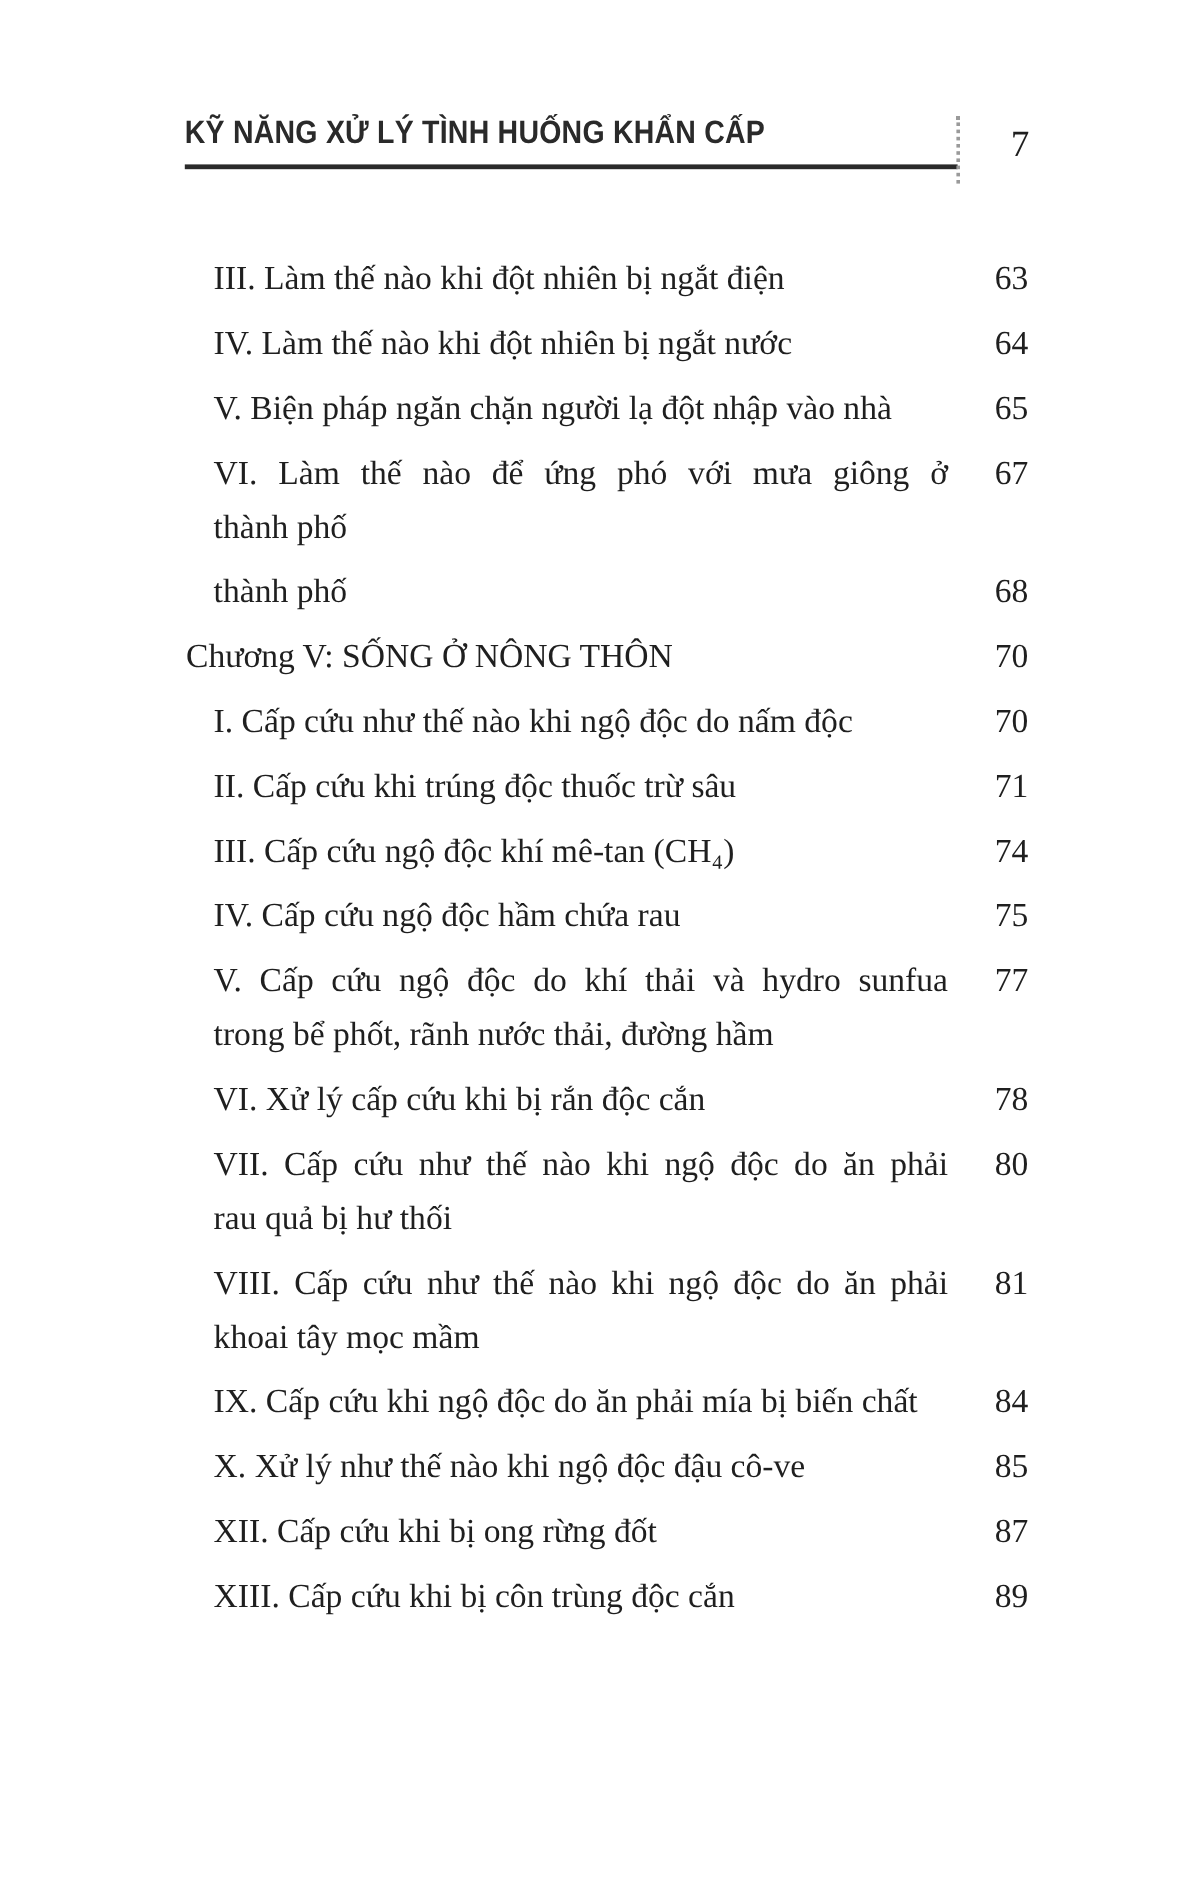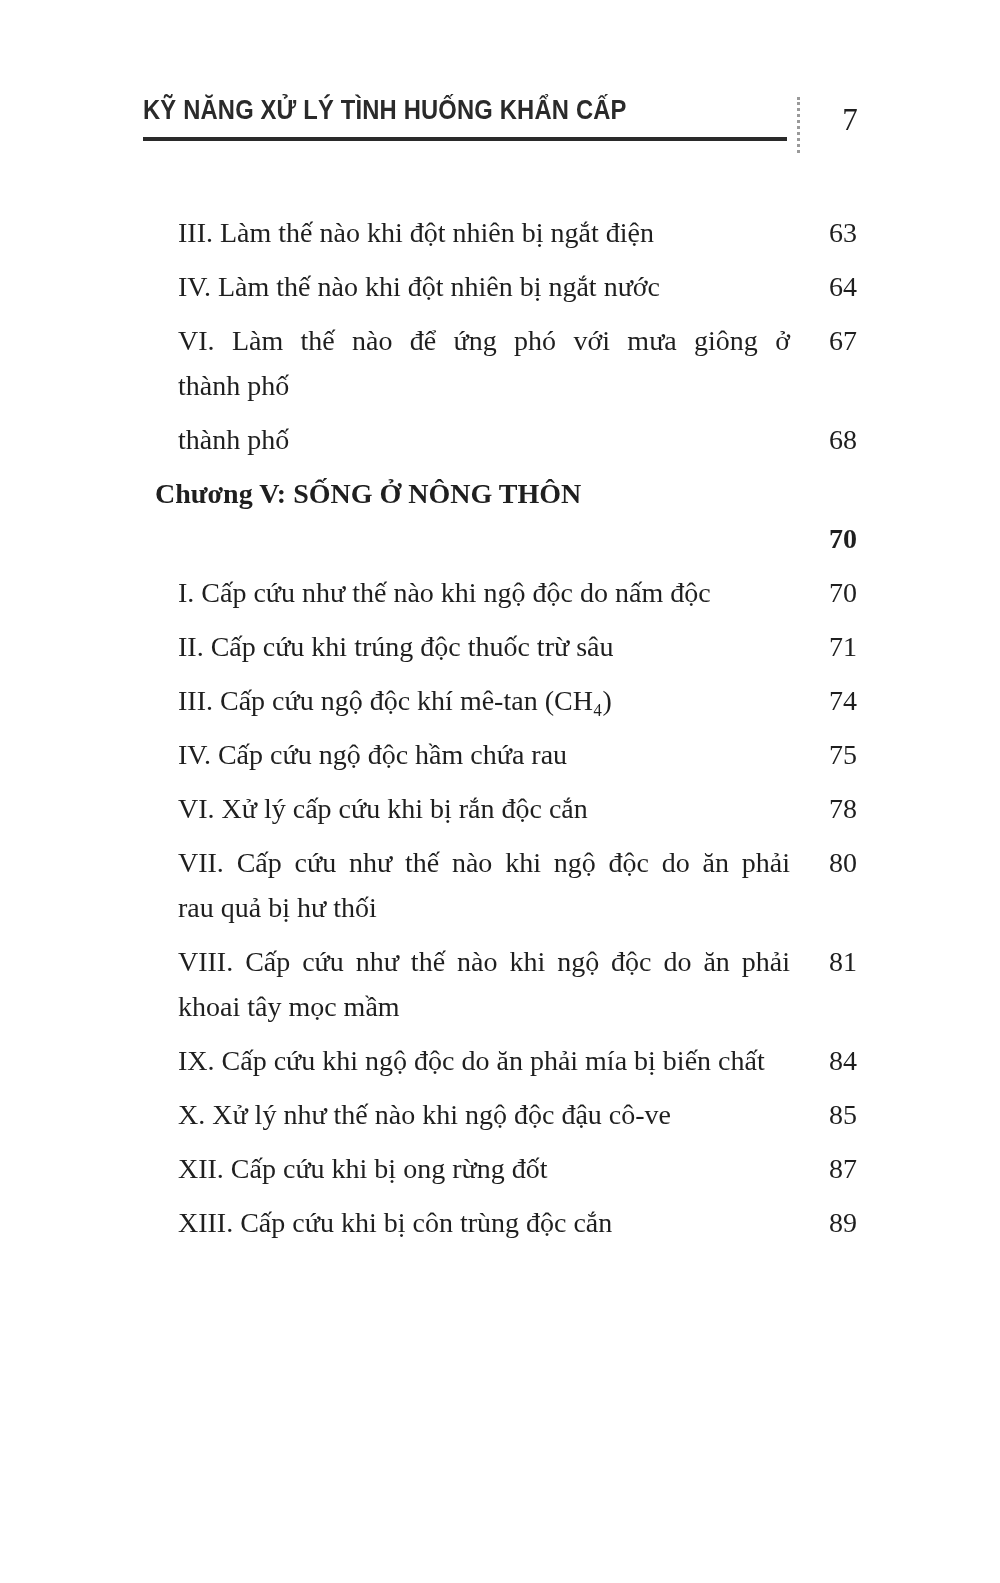--- a/index.html
+++ b/index.html
@@ -14,21 +14,21 @@
     margin: 0 auto;
     background: var(--page-bg, #ffffff);
     overflow: hidden;
     color: var(--text, #1f1f1f);
     font-family: "Liberation Serif", "DejaVu Serif", serif;
   }
 
   
   .head-title-wrap {
     position: absolute;
-    left: 143px;
+    left: 154px;
     top: 90px;
     width: 644px;
     border-bottom: 4px solid var(--rule, #2a2a2a);
     padding-bottom: 7px;
   }
   .head-title {
     display: inline-block;
     font-family: "Liberation Sans", "DejaVu Sans", sans-serif;
     font-weight: 600;
     font-size: 27px;
@@ -83,22 +83,21 @@
     text-align-last: justify;
     font-family: Liberation Serif, serif;
   }
   .entry-page {
     margin-left: auto;
     min-width: 62px;
     text-align: right;
   }
   .entry.chapter {
     margin-left: -23px;
-    font-weight: bold;
-    flex-direction: column;
+    font-weight: normal;
   }
   .entry.chapter .entry-text {
     width: 635px;
   }
 </style>
 </head>
 <body>
 
 <div class="page" style="--page-bg: #ffffff; --text: #1f1f1f; --rule: #2a2a2a; --dotted: #9a9a9a;">
 
@@ -119,20 +118,26 @@
         <div class="entry-page">63</div>
       </div>
       <div class="entry">
         <div class="entry-text">
           <div class="line">IV. Làm thế nào khi đột nhiên bị ngắt nước</div>
         </div>
         <div class="entry-page">64</div>
       </div>
       <div class="entry">
         <div class="entry-text">
+          <div class="line">V. Biện pháp ngăn chặn người lạ đột nhập vào nhà</div>
+        </div>
+        <div class="entry-page">65</div>
+      </div>
+      <div class="entry">
+        <div class="entry-text">
           <div class="line j">VI. Làm thế nào để ứng phó với mưa giông ở</div>
           <div class="line">thành phố</div>
         </div>
         <div class="entry-page">67</div>
       </div>
       <div class="entry">
         <div class="entry-text">
           <div class="line">thành phố</div>
         </div>
         <div class="entry-page">68</div>
@@ -162,20 +167,27 @@
         <div class="entry-page">74</div>
       </div>
       <div class="entry">
         <div class="entry-text">
           <div class="line">IV. Cấp cứu ngộ độc hầm chứa rau</div>
         </div>
         <div class="entry-page">75</div>
       </div>
       <div class="entry">
         <div class="entry-text">
+          <div class="line j">V. Cấp cứu ngộ độc do khí thải và hydro sunfua</div>
+          <div class="line">trong bể phốt, rãnh nước thải, đường hầm</div>
+        </div>
+        <div class="entry-page">77</div>
+      </div>
+      <div class="entry">
+        <div class="entry-text">
           <div class="line">VI. Xử lý cấp cứu khi bị rắn độc cắn</div>
         </div>
         <div class="entry-page">78</div>
       </div>
       <div class="entry">
         <div class="entry-text">
           <div class="line j">VII. Cấp cứu như thế nào khi ngộ độc do ăn phải</div>
           <div class="line">rau quả bị hư thối</div>
         </div>
         <div class="entry-page">80</div>

